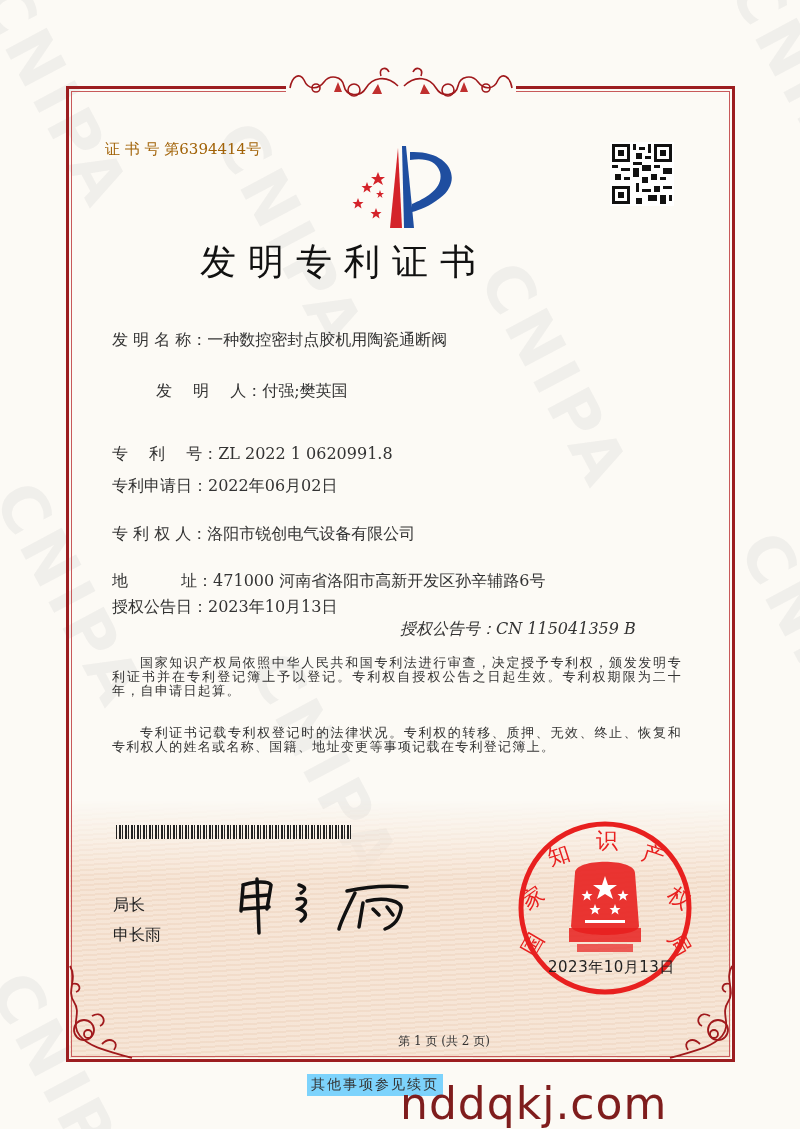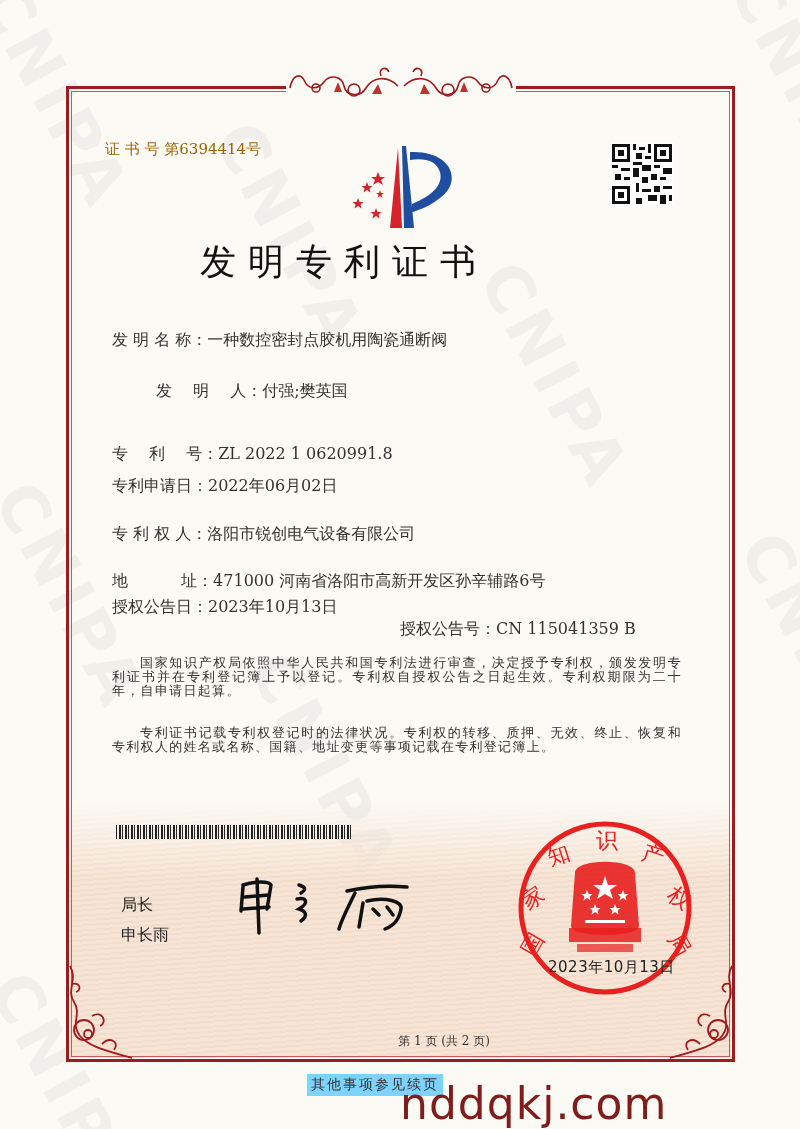--- a/index.html
+++ b/index.html
@@ -34,31 +34,31 @@
   .cert-no { position: absolute; left: 105px; top: 140px; font-size: 15px; color: #a16207; }
   .logo { position: absolute; left: 340px; top: 140px; width: 120px; height: 90px; }
   .qr { position: absolute; left: 610px; top: 142px; width: 60px; height: 60px; background: #fff; padding: 2px; }
   .title {
     position: absolute; left: 0; width: 688px; top: 238px; text-align: center;
     font-family: "DejaVu Sans", sans-serif; font-size: 36px; letter-spacing: 12px; color: #111;
   }
   .field { position: absolute; left: 112px; font-size: 16px; color: #333; white-space: nowrap; }
   .field .label { display: inline-block; }
   .field .value { display: inline; }
-  .field2 { position: absolute; left: 400px; font-size: 16px; color: #333; white-space: nowrap; }
+  .field2 { position: absolute; left: 400px; font-size: 16px; color: #333; white-space: nowrap; font-style: italic; }
   .para {
     position: absolute; left: 112px; width: 570px; font-size: 13px; line-height: 14px;
     color: #333; text-indent: 28px; letter-spacing: 1.3px; text-align: justify;
   }
   .barcode {
     position: absolute; left: 116px; top: 825px; width: 236px; height: 14px;
     background: repeating-linear-gradient(90deg, #222 0px, #222 1px, transparent 1px, transparent 3px, #222 3px, #222 5px, transparent 5px, transparent 6px);
   }
   .director-title, .director-name {
-    position: absolute; left: 113px; font-family: Liberation Sans, sans-serif; font-size: 16px; color: #222; margin-left: 8px;
+    position: absolute; left: 113px; font-family: Liberation Sans, sans-serif; font-size: 16px; color: #222;
   }
   .signature { position: absolute; left: 235px; top: 875px; width: 190px; height: 60px; }
   .seal { position: absolute; left: 515px; top: 818px; width: 180px; height: 180px; }
   .seal-date {
     position: absolute; left: 548px; top: 958px; font-family: "DejaVu Sans", sans-serif;
     font-size: 15px; color: #222; letter-spacing: 0.5px;
   }
   .page-no { position: absolute; left: 0; width: 800px; text-align: center; top: 1033px; font-size: 12px; color: #333; padding-left: 44px; }
   .other-matters {
     position: absolute; left: 307px; top: 1074px; font-size: 14px; color: #333; letter-spacing: 2px;

